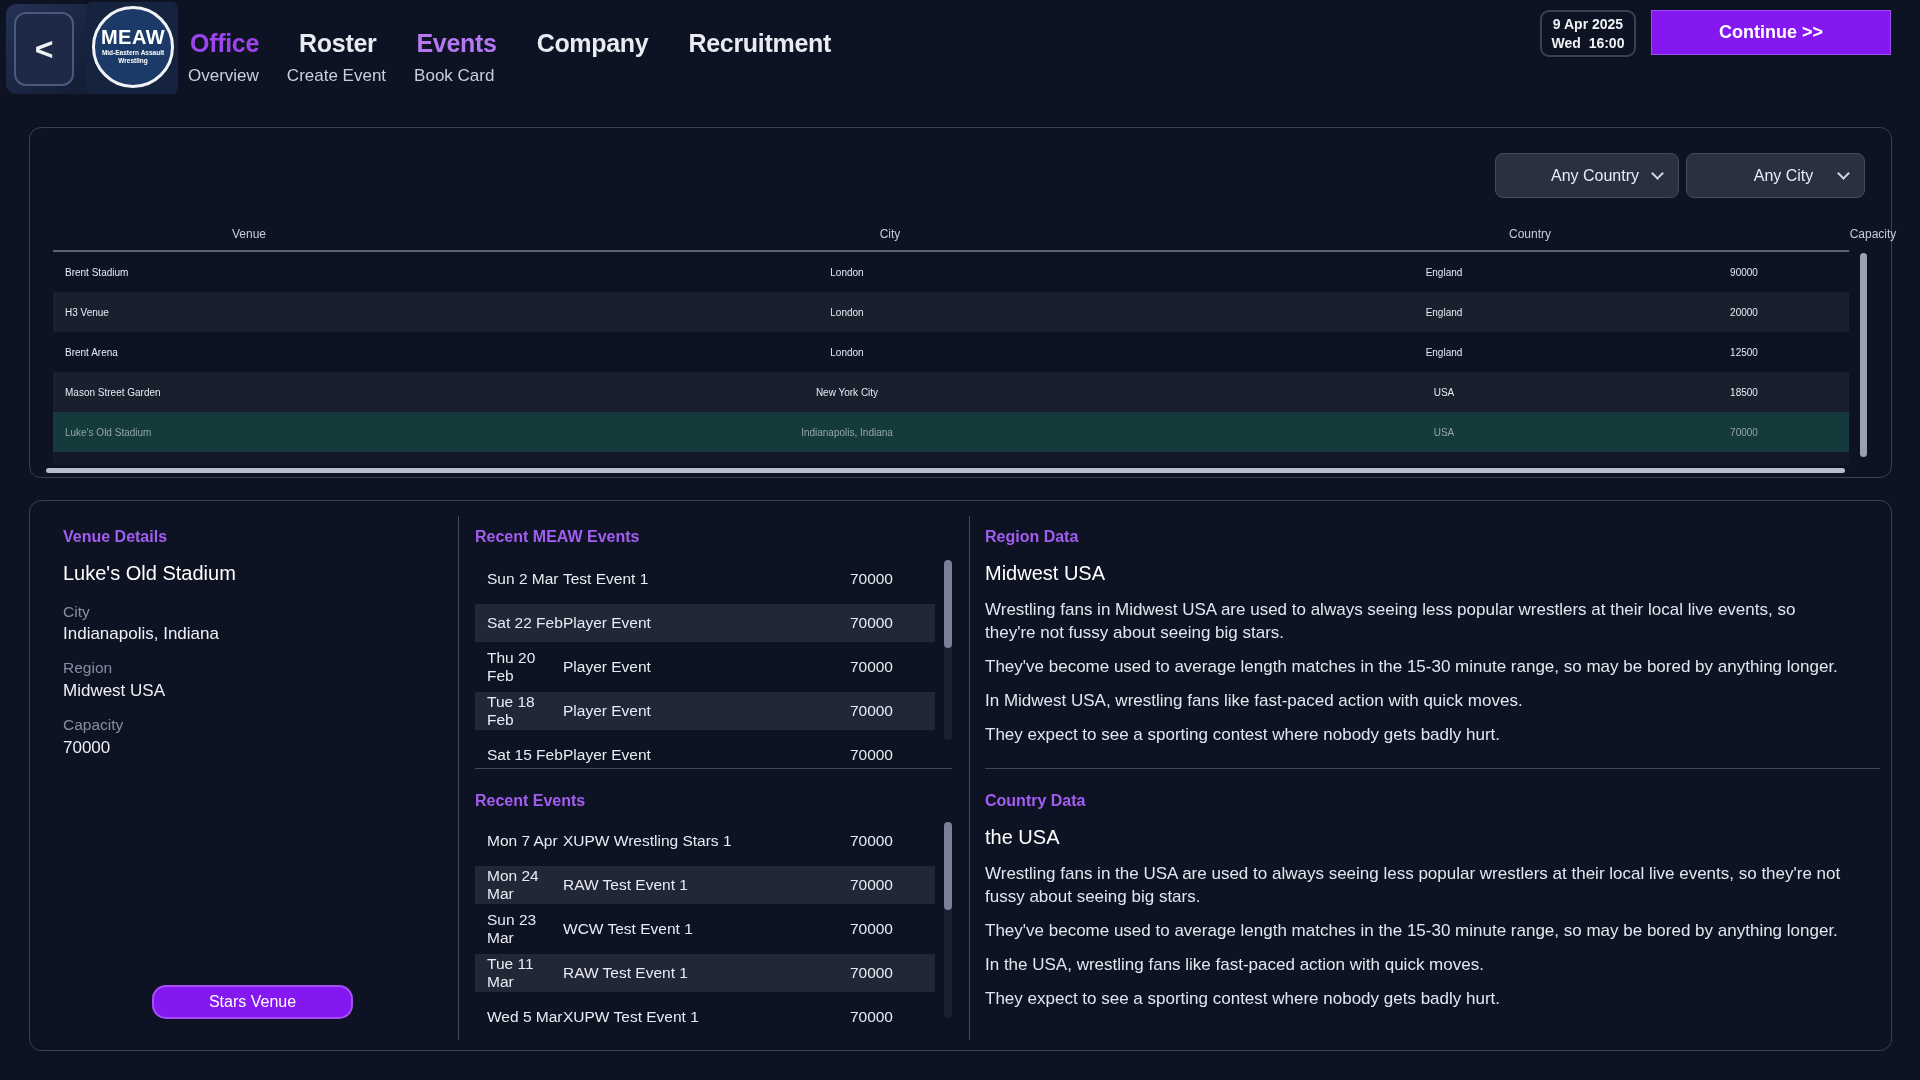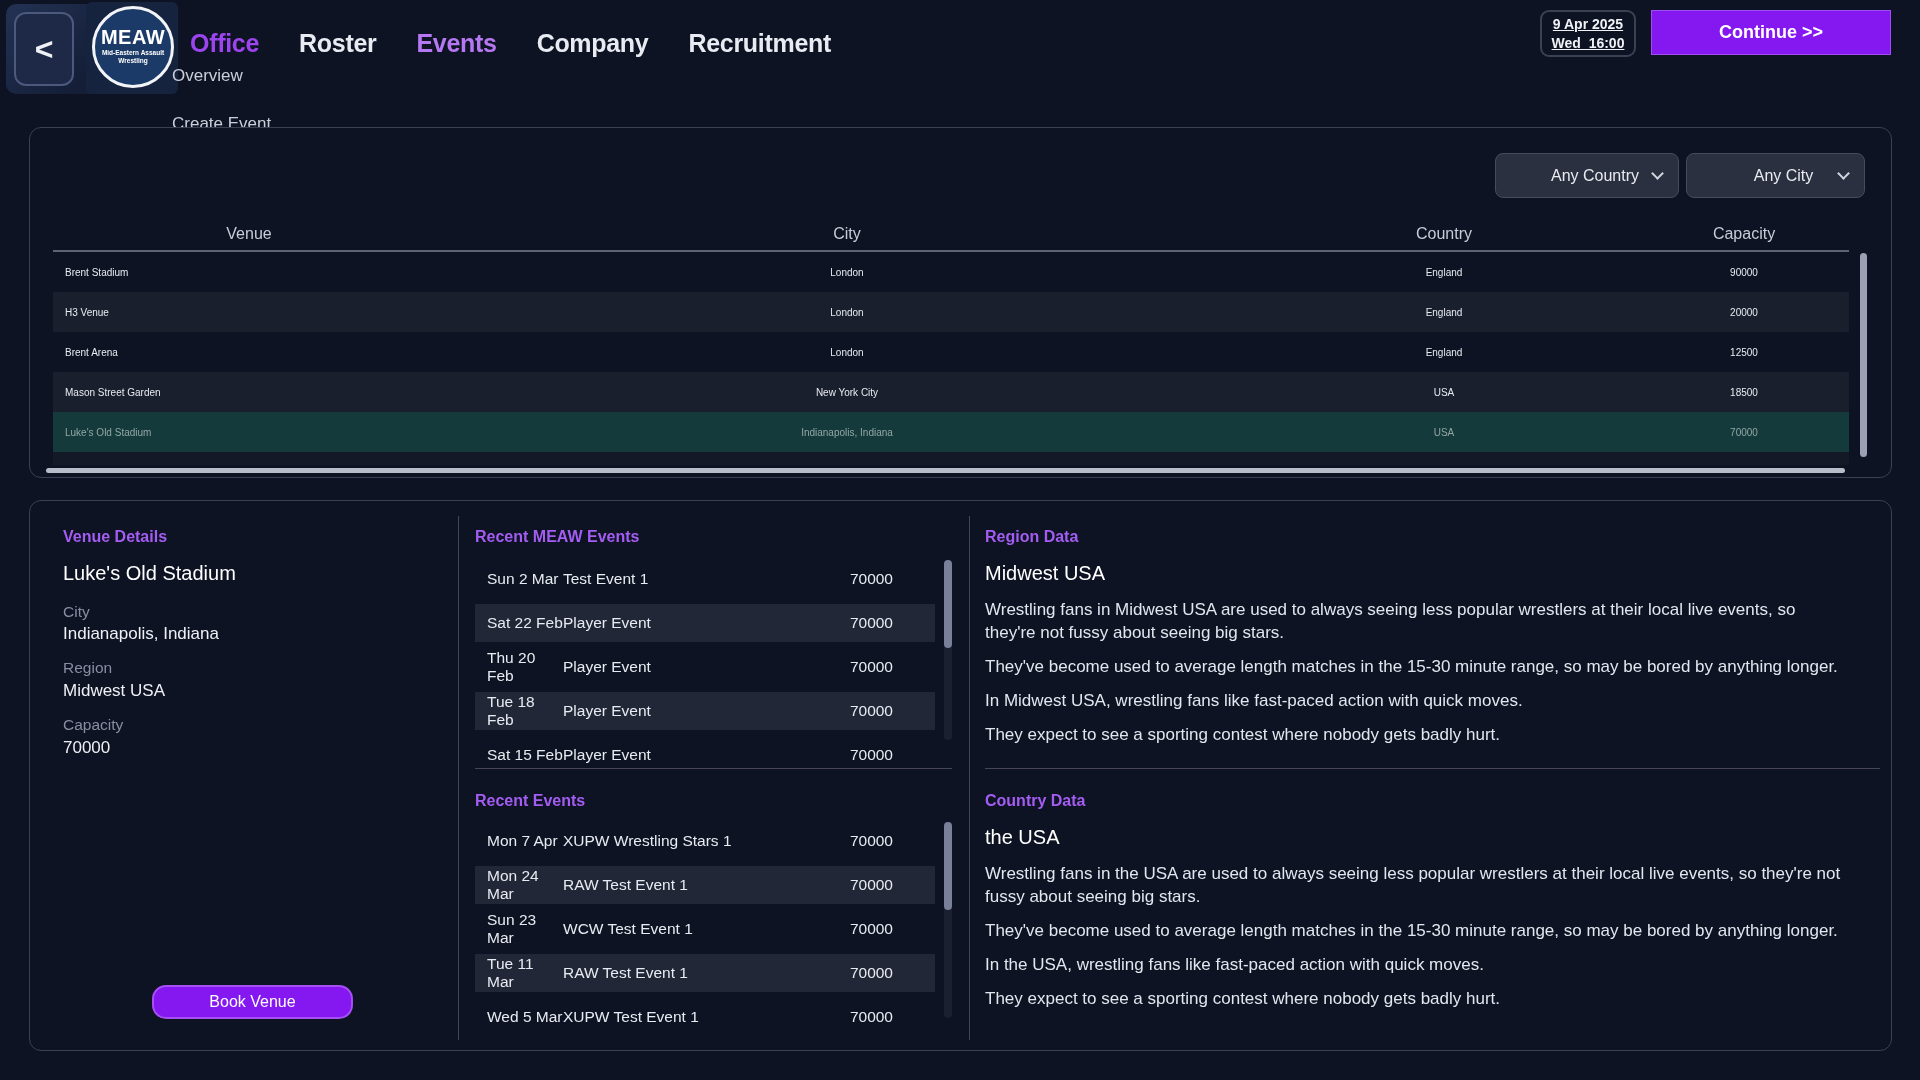--- a/index.html
+++ b/index.html
@@ -22,28 +22,28 @@
   .logo { position: absolute; left: 92px; top: 6px; width: 82px; height: 82px;
     border-radius: 50%; background: #1c3a68; border: 3px solid #f2f4f8;
     text-align: center; color: #ffffff; }
   .logo .abbr { font-size: 20px; font-weight: bold; letter-spacing: 0.5px; margin-top: 17px; }
   .logo .sub { font-size: 6.5px; font-weight: bold; line-height: 8px; }
 
   .main-nav { position: absolute; left: 190px; top: 29px; display: flex; gap: 40px; align-items: center; }
   .main-nav .nav-item { font-size: 25px; font-weight: bold; color: #e8ebf1; letter-spacing: -0.3px; cursor: pointer; }
   #nav-office { color: #9c45ee; }
   #nav-events { color: #b678f2; }
-  .sub-nav { position: absolute; left: 172px; top: 66px; display: flex; gap: 28px; flex-direction: column; }
+  .sub-nav { position: absolute; left: 188px; top: 66px; display: flex; gap: 28px; }
   .sub-nav .subnav-item { font-size: 17px; color: #c9cfda; cursor: pointer; }
 
   .date-box { position: absolute; left: 1540px; top: 10px; width: 96px; height: 47px;
     border: 2px solid #3b4152; border-radius: 9px; background: #0d1322;
     display: flex; flex-direction: column; align-items: center; justify-content: center;
     color: #f0f2f6; font-size: 14px; font-weight: bold; line-height: 19px; }
-  .date-box div { white-space: pre; text-decoration: underline; }
+  .date-box div { white-space: pre; }
   .continue-btn { position: absolute; left: 1651px; top: 10px; width: 240px; height: 45px;
     background: #8517f0; border: 1px solid #a14df5; border-radius: 0;
     color: #ffffff; font-size: 18px; font-weight: bold;
     display: flex; align-items: center; justify-content: center; cursor: pointer; }
 
   
   .panel { position: absolute; border: 1px solid #3b4152; border-radius: 12px; background: #0d1322; }
   .panel-top { left: 29px; top: 127px; width: 1863px; height: 351px; }
   .panel-bottom { left: 29px; top: 500px; width: 1863px; height: 551px; }
 
@@ -52,21 +52,21 @@
     border-radius: 8px; display: flex; align-items: center; justify-content: center;
     color: #e9ebf1; font-size: 16px; cursor: pointer; padding-left: 16px; }
   .dd-country { left: 1495px; top: 153px; width: 184px; }
   .dd-city { left: 1686px; top: 153px; width: 179px; }
   .chevron { position: absolute; right: 16px; top: 15px; width: 9px; height: 9px;
     border-right: 2px solid #cfd4de; border-bottom: 2px solid #cfd4de; transform: rotate(45deg); }
 
   
   .venue-table { position: absolute; left: 53px; top: 218px; width: 1796px; }
   .vt-header { display: grid; grid-template-columns: 392px 804px 390px 210px; height: 34px;
-    align-items: center; color: #c7ccd8; font-size: 16px; border-bottom: 2px solid #5c6375; }
+    align-items: center; color: #c7ccd8; font-size: 12px; border-bottom: 2px solid #5c6375; gap: 43px; }
   .vt-header span { text-align: center; }
   .vt-row { display: grid; grid-template-columns: 392px 804px 390px 210px; height: 40px;
     align-items: center; font-size: 10px; color: #e8ebf1; cursor: pointer; }
   .vt-row span { text-align: center; }
   .vt-row .c-venue { text-align: left; padding-left: 12px; }
   .vt-row.alt { background: #1a1f2e; }
   .vt-row.selected { background: #153a3b; color: #92a7a5; }
   .vt-partial { height: 13px; background: #141927; }
   .table-vscroll { position: absolute; left: 1860px; top: 253px; width: 7px; height: 204px;
     background: #99a1b3; border-radius: 4px; }
@@ -207,21 +207,21 @@
 
   <div class="section-title" style="left:63px; top:528px;">Venue Details</div>
   <div class="big-name" style="left:63px; top:562px;">Luke's Old Stadium</div>
   <div class="field-label" style="left:63px; top:603px;">City</div>
   <div class="field-value" style="left:63px; top:624px;">Indianapolis, Indiana</div>
   <div class="field-label" style="left:63px; top:659px;">Region</div>
   <div class="field-value" style="left:63px; top:681px;">Midwest USA</div>
   <div class="field-label" style="left:63px; top:716px;">Capacity</div>
   <div class="field-value" style="left:63px; top:738px;">70000</div>
   <div class="book-btn">
-    <span>Book Venue</span>
+    <span>Stars Venue</span>
   </div>
 
   <div class="section-title" style="left:475px; top:528px;">Recent MEAW Events</div>
   <div class="event-list me-list">
     <div class="ev-row">
       <span>Sun 2 Mar</span>
       <span>Test Event 1</span>
       <span class="ev-value">70000</span>
     </div>
     <div class="ev-row alt">

